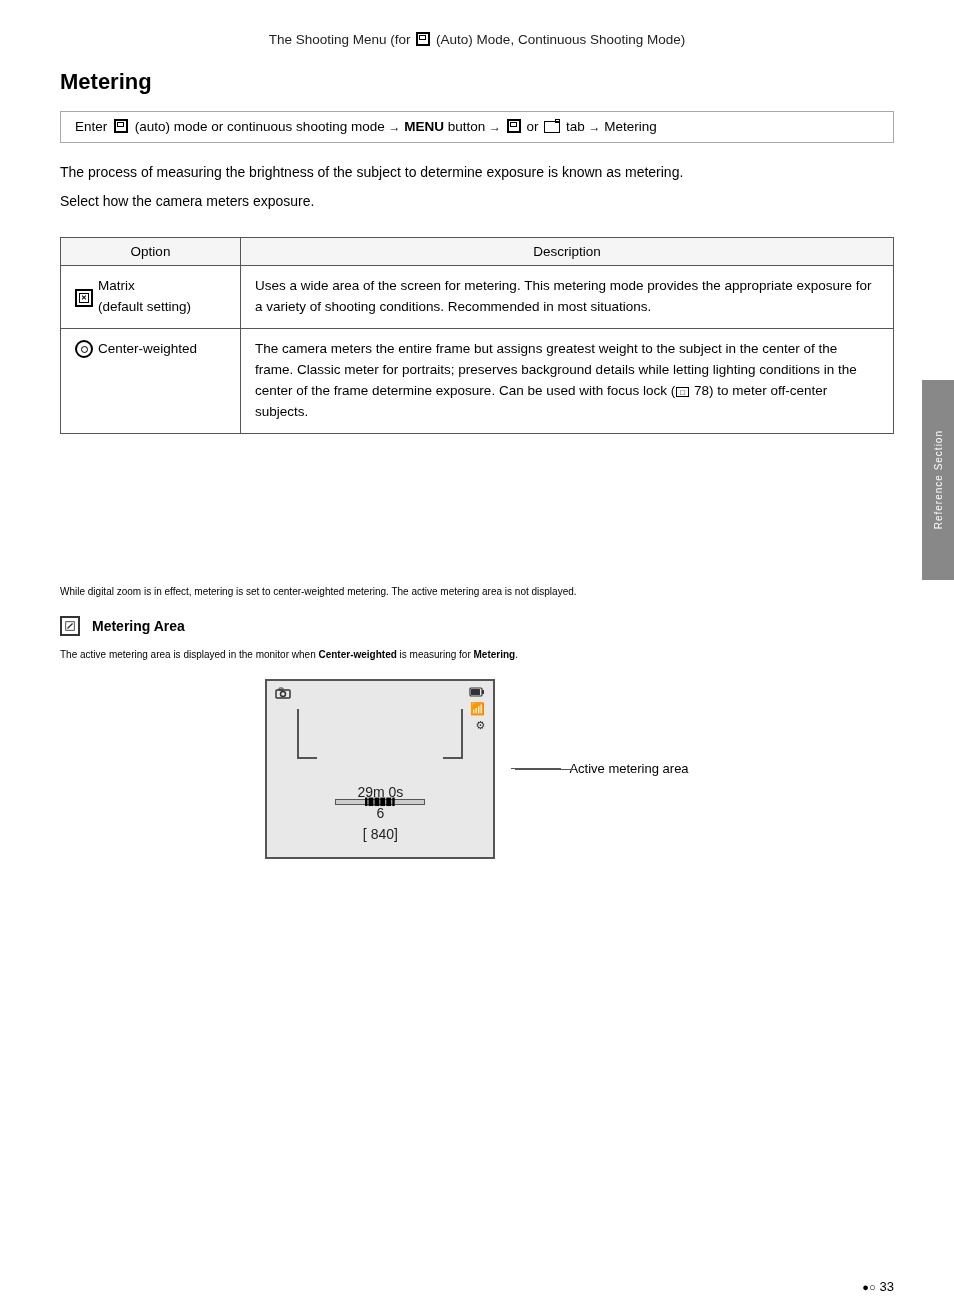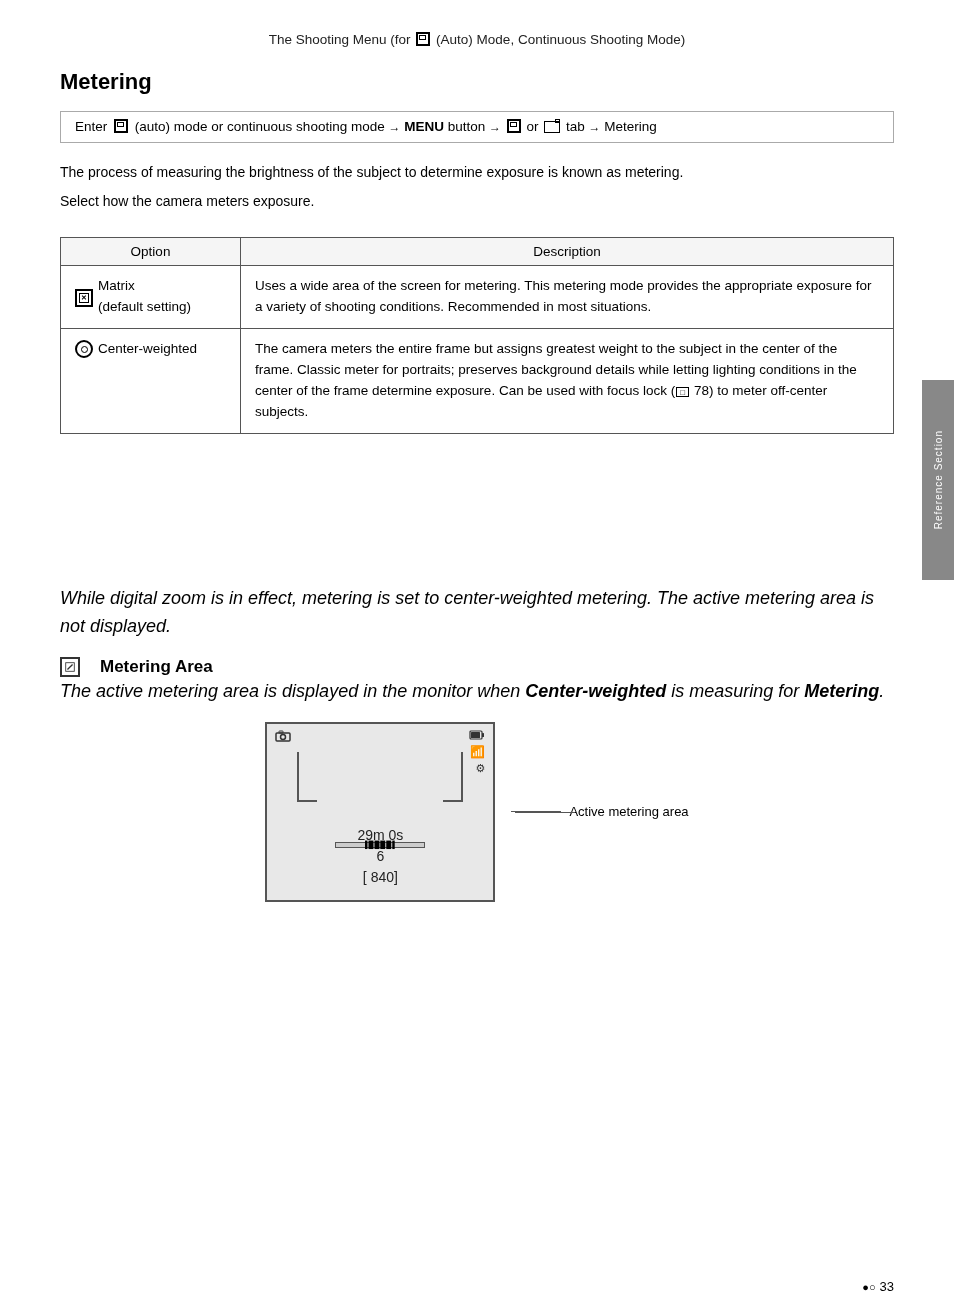--- a/index.html
+++ b/index.html
@@ -83,35 +83,34 @@
     }
     .notes-header {
       display: flex;
       align-items: center;
       gap: 8px;
       font-weight: bold;
       font-size: 14px;
       margin-bottom: 8px;
     }
     .section-body {
-      font-size: 18px;
+      font-size: 10px;
       line-height: 1.6;
       margin-bottom: 16px;
-      font-style: italic;
     }
     .metering-area-section {
       margin-bottom: 16px;
     }
     .metering-area-header {
       display: flex;
       align-items: center;
-      gap: 20px;
+      gap: 12px;
       font-weight: bold;
-      font-size: 17px;
-      margin-bottom: 0;
+      font-size: 14px;
+      margin-bottom: 11px;
     }
     .camera-screen-container {
       display: flex;
       align-items: center;
       gap: 16px;
       margin-top: 14px;
       justify-content: center;
     }
     .camera-screen {
       width: 230px;

